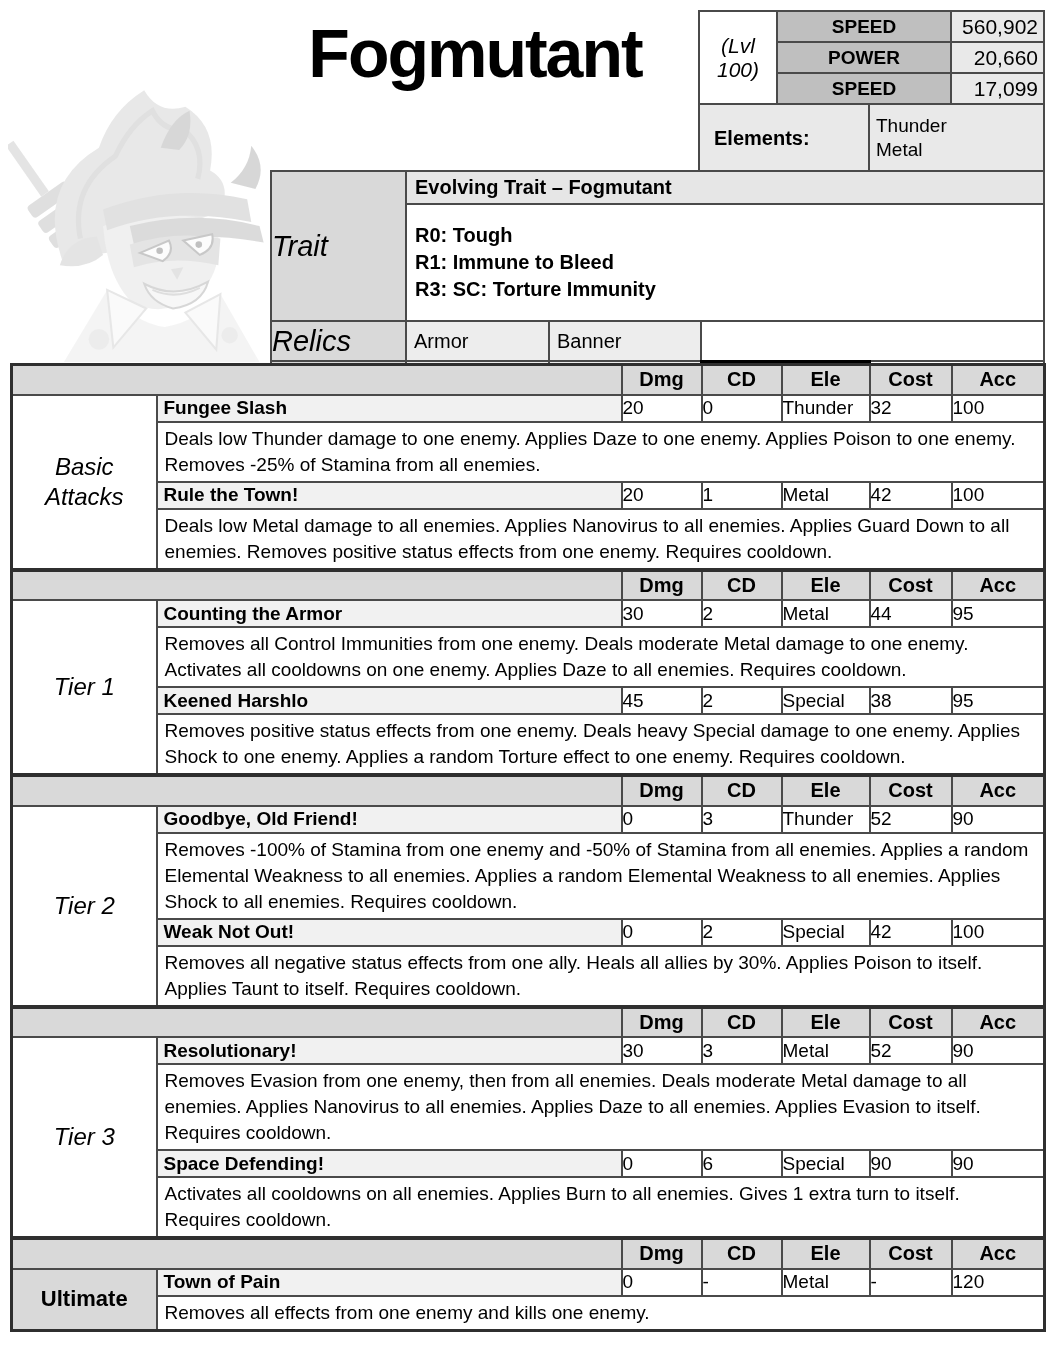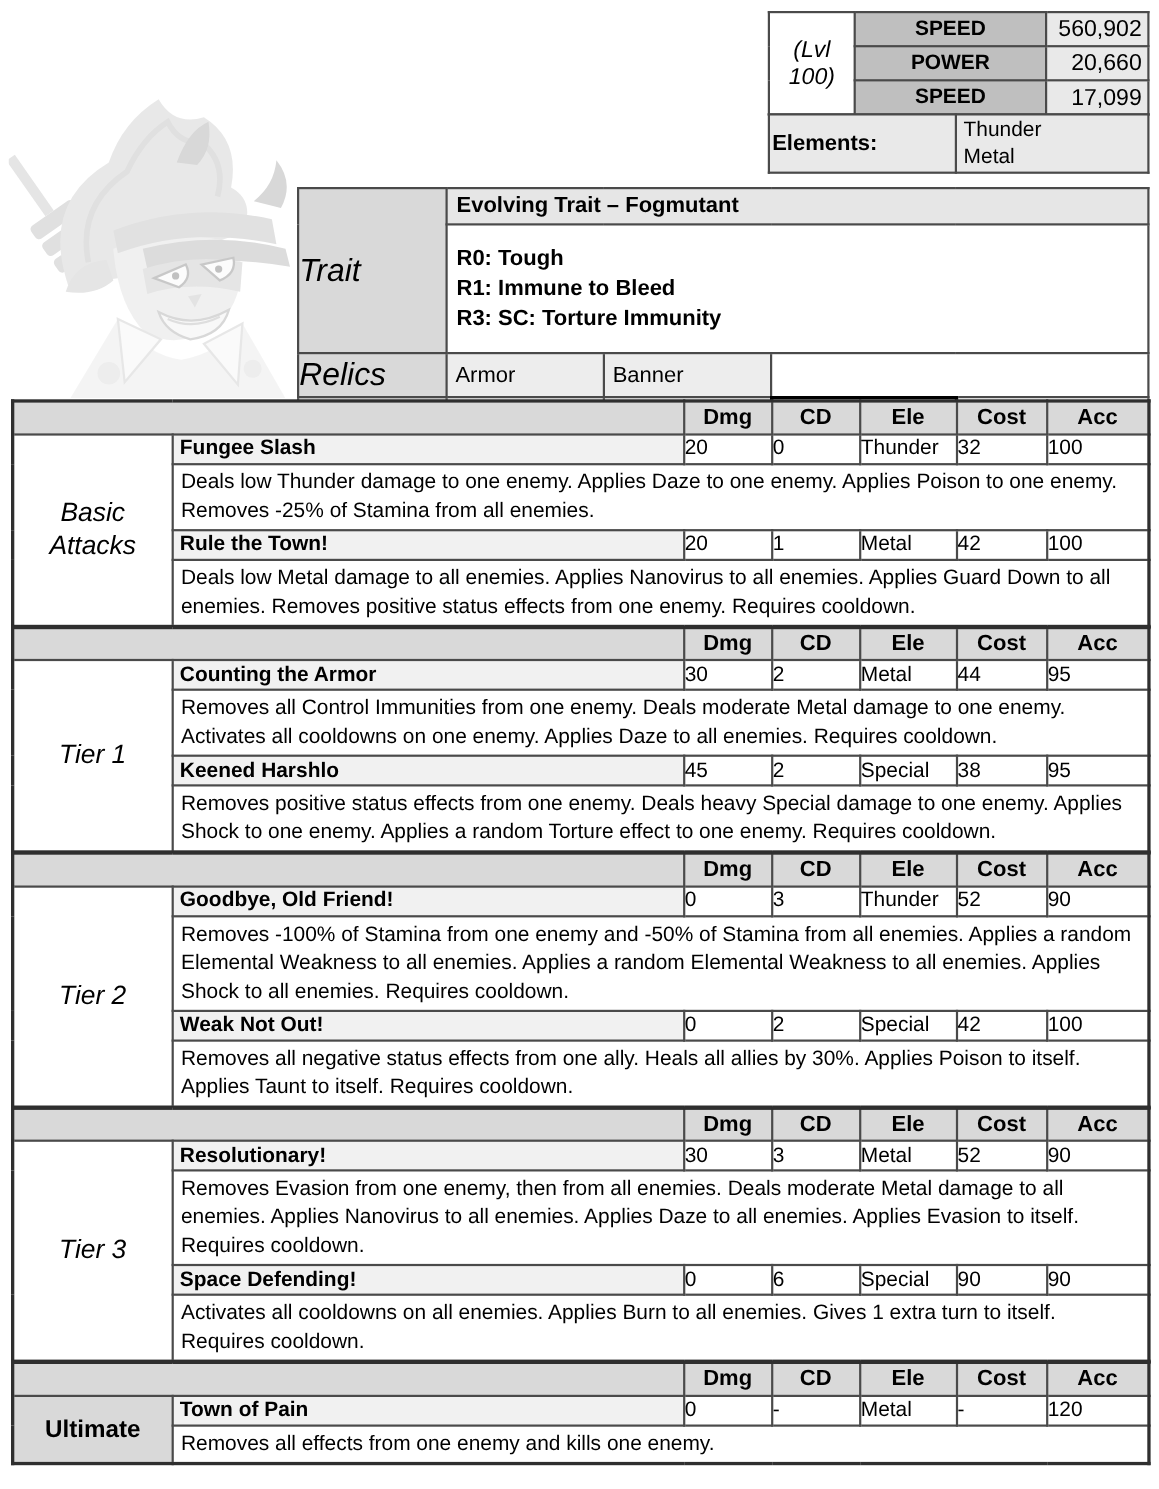--- a/index.html
+++ b/index.html
@@ -22,21 +22,21 @@
   .hero{position:absolute;top:84px;left:8px;width:258px;height:278px;}
 
   .topright{position:absolute;top:10px;left:698px;width:345px;}
   table{border-collapse:collapse;table-layout:fixed;}
   .stats-table,.elements-table{width:345px;}
   .stats-table td,.elements-table td{border:2px solid var(--border);}
   .lvl{background:#fff;font-style:italic;font-size:21px;text-align:center;}
   .slabel{background:var(--statlabel);font-weight:bold;font-size:19px;text-align:center;height:31px;}
   .sval{background:var(--statval);font-size:21px;text-align:right;padding-right:5px;}
   .elements-table{margin-top:-2px;}
-  .elabel{background:var(--statval);font-weight:bold;font-size:20px;padding-left:2px;height:53px;}
+  .elabel{background:var(--statval);font-weight:bold;font-size:20px;padding-left:14px;height:68px;}
   .eval{background:var(--statval);font-size:19px;line-height:24px;padding-left:6px;}
 
   
   .trait-area{position:absolute;top:170px;left:270px;}
   .trait-table{width:773px;}
   .trait-table td{border:2px solid var(--border);}
   .side{background:var(--band);font-style:italic;font-size:29px;text-align:left;}
   .theader{background:var(--traithead);font-weight:bold;font-size:20px;padding-left:8px;height:33px;}
   .tranks{background:#fff;font-weight:bold;font-size:20px;line-height:27px;padding:17px 8px;height:82px;vertical-align:middle;}
   .slot{background:var(--slotbg);font-size:20px;padding-left:7px;vertical-align:middle;height:40px;}
@@ -99,20 +99,21 @@
 
         <path d="M54,270 L96,200 Q122,232 152,236 Q186,230 206,204 L244,270 Z" fill="#ececec"></path>
         <path d="M96,200 L134,218 L102,256 Z" fill="#f6f6f6" stroke="#d4d4d4" stroke-width="2"></path>
         <path d="M206,204 L172,222 L202,258 Z" fill="#f6f6f6" stroke="#d4d4d4" stroke-width="2"></path>
         <circle cx="88" cy="248" r="10" fill="#dedede"></circle>
         <circle cx="215" cy="244" r="8" fill="#dedede"></circle>
       </g>
     </svg>
   </div>
 
+  <div class="title">Fogmutant</div>
 
   <div class="topright">
     <table class="stats-table">
       <colgroup>
           <col style="width:78px">
           <col style="width:174px">
           <col style="width:93px">
         </colgroup>
       <tbody>
           <tr>

